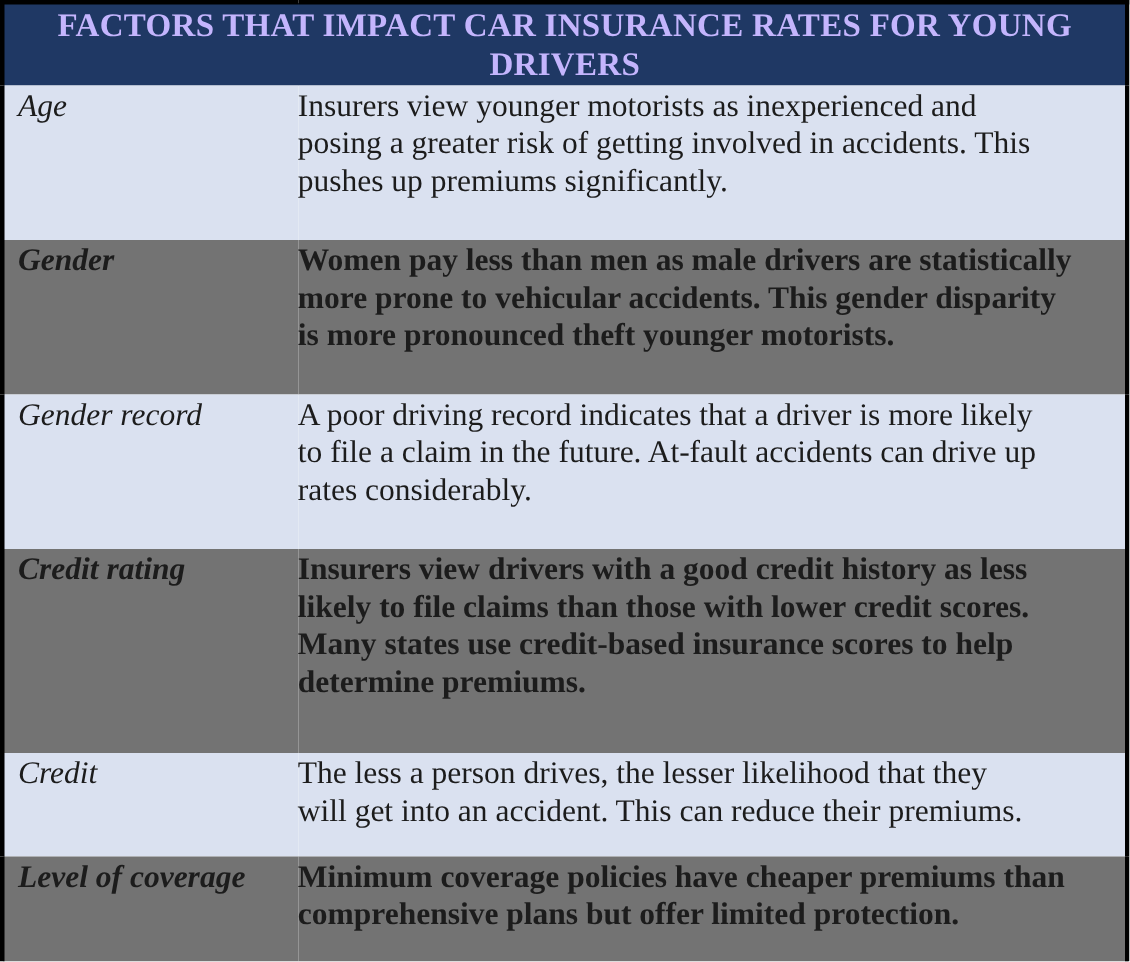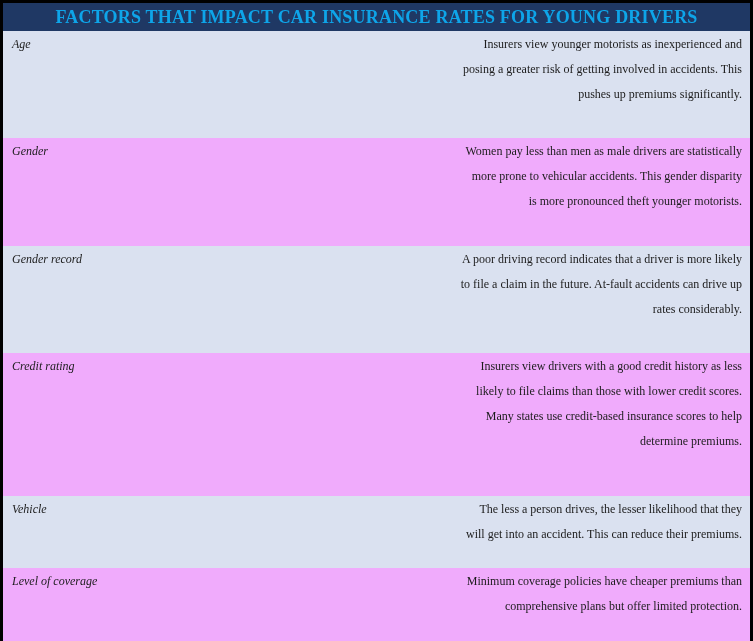--- a/index.html
+++ b/index.html
@@ -19,48 +19,47 @@
     border-collapse: collapse;
     table-layout: fixed;
     border-top: 3px solid #000000;
     border-left: 3px solid #000000;
     border-right: 3px solid #000000;
     box-sizing: border-box;
   }
   .factors-table col.col-factor { width: 197px; }
   .header-row th {
     background: #1f3864;
-    color: #0ea5e9;
+    color: #c4b5fd;
     font-weight: bold;
-    font-size: 18px;
+    font-size: 22px;
     letter-spacing: 0.2px;
     text-align: center;
     height: 26px;
     padding: 1px 2px;
     font-family: "Liberation Serif", serif;
   }
   .factors-table td {
     vertical-align: top;
     color: #1c1c1c;
-    font-size: 12px;
+    font-size: 21px;
     line-height: 25px;
     padding: 1px 0 1px 0;
   }
   .factor-cell {
     font-style: italic;
     padding-left: 9px !important;
     padding-right: 6px !important;
   }
   .desc-cell {
     white-space: pre-line;
     padding-right: 8px !important;
-    text-align: right;
   }
   tr.row-light td { background: #dae1f0; }
-  tr.row-gray td { background: #f0abfc; }
+  tr.row-gray td { background: #737373; font-weight: bold; }
 </style>
 </head>
 <body>
 
 <table class="factors-table">
   <colgroup>
     <col class="col-factor">
     <col class="col-desc">
   </colgroup>
   <thead>
@@ -88,21 +87,21 @@
 rates considerably.</td>
     </tr>
     <tr class="row-gray">
       <td class="factor-cell">Credit rating</td>
       <td class="desc-cell">Insurers view drivers with a good credit history as less
 likely to file claims than those with lower credit scores.
 Many states use credit-based insurance scores to help
 determine premiums.</td>
     </tr>
     <tr class="row-light">
-      <td class="factor-cell">Vehicle</td>
+      <td class="factor-cell">Credit</td>
       <td class="desc-cell">The less a person drives, the lesser likelihood that they
 will get into an accident. This can reduce their premiums.</td>
     </tr>
     <tr class="row-gray">
       <td class="factor-cell">Level of coverage</td>
       <td class="desc-cell">Minimum coverage policies have cheaper premiums than
 comprehensive plans but offer limited protection.</td>
     </tr>
   </tbody>
 </table>

